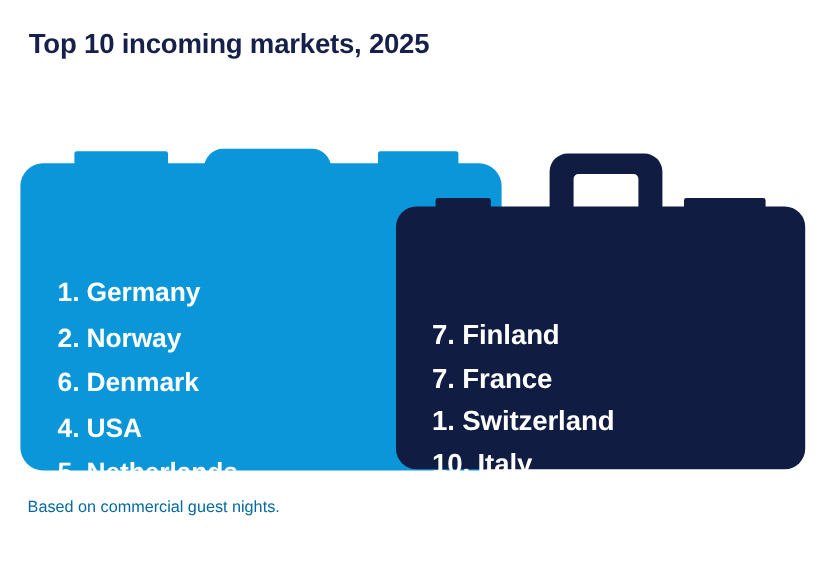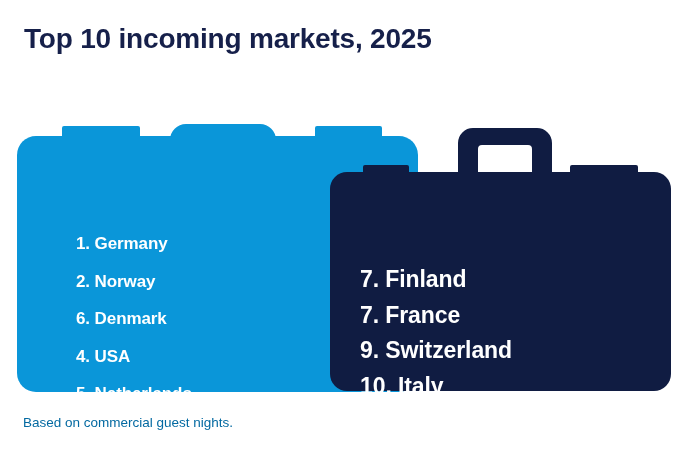--- a/index.html
+++ b/index.html
@@ -18,21 +18,21 @@
     height: 469px;
     background: #ffffff;
     overflow: hidden;
   }
 
   
   .title {
     position: absolute;
     left: 24px;
     top: 23px;
-    font-size: 28px;
+    font-size: 23px;
     font-weight: bold;
     letter-spacing: -0.2px;
     color: #16204a;
     white-space: nowrap;
   }
 
   
   .stage {
     position: absolute;
     left: 0;
@@ -54,25 +54,24 @@
   
   .list {
     position: absolute;
     z-index: 3;
     color: #ffffff;
     white-space: nowrap;
   }
   .list-blue {
     left: 48px;
     top: 165px;
-    font-size: 17px;
+    font-size: 22px;
     font-weight: bold;
     line-height: 37.5px;
     letter-spacing: -0.1px;
-    margin-left: 28px;
   }
   .list-navy {
     left: 360px;
     top: 202px;
     font-size: 23px;
     font-weight: bold;
     line-height: 35.5px;
     letter-spacing: -0.1px;
   }
   .list-row {
@@ -149,21 +148,21 @@
       <span class="list-row">1. Germany</span>
       <span class="list-row">2. Norway</span>
       <span class="list-row">6. Denmark</span>
       <span class="list-row">4. USA</span>
       <span class="list-row">5. Netherlands</span>
     </div>
 
     <div class="list list-navy">
       <span class="list-row">7. Finland</span>
       <span class="list-row">7. France</span>
-      <span class="list-row">9. Switzerland</span>
+      <span class="list-row">1. Switzerland</span>
       <span class="list-row">10. Italy</span>
     </div>
 
   </div>
 
   <div class="footnote">
     <span class="footnote-line">Based on commercial guest nights.</span>
   </div>
 
 </div>

